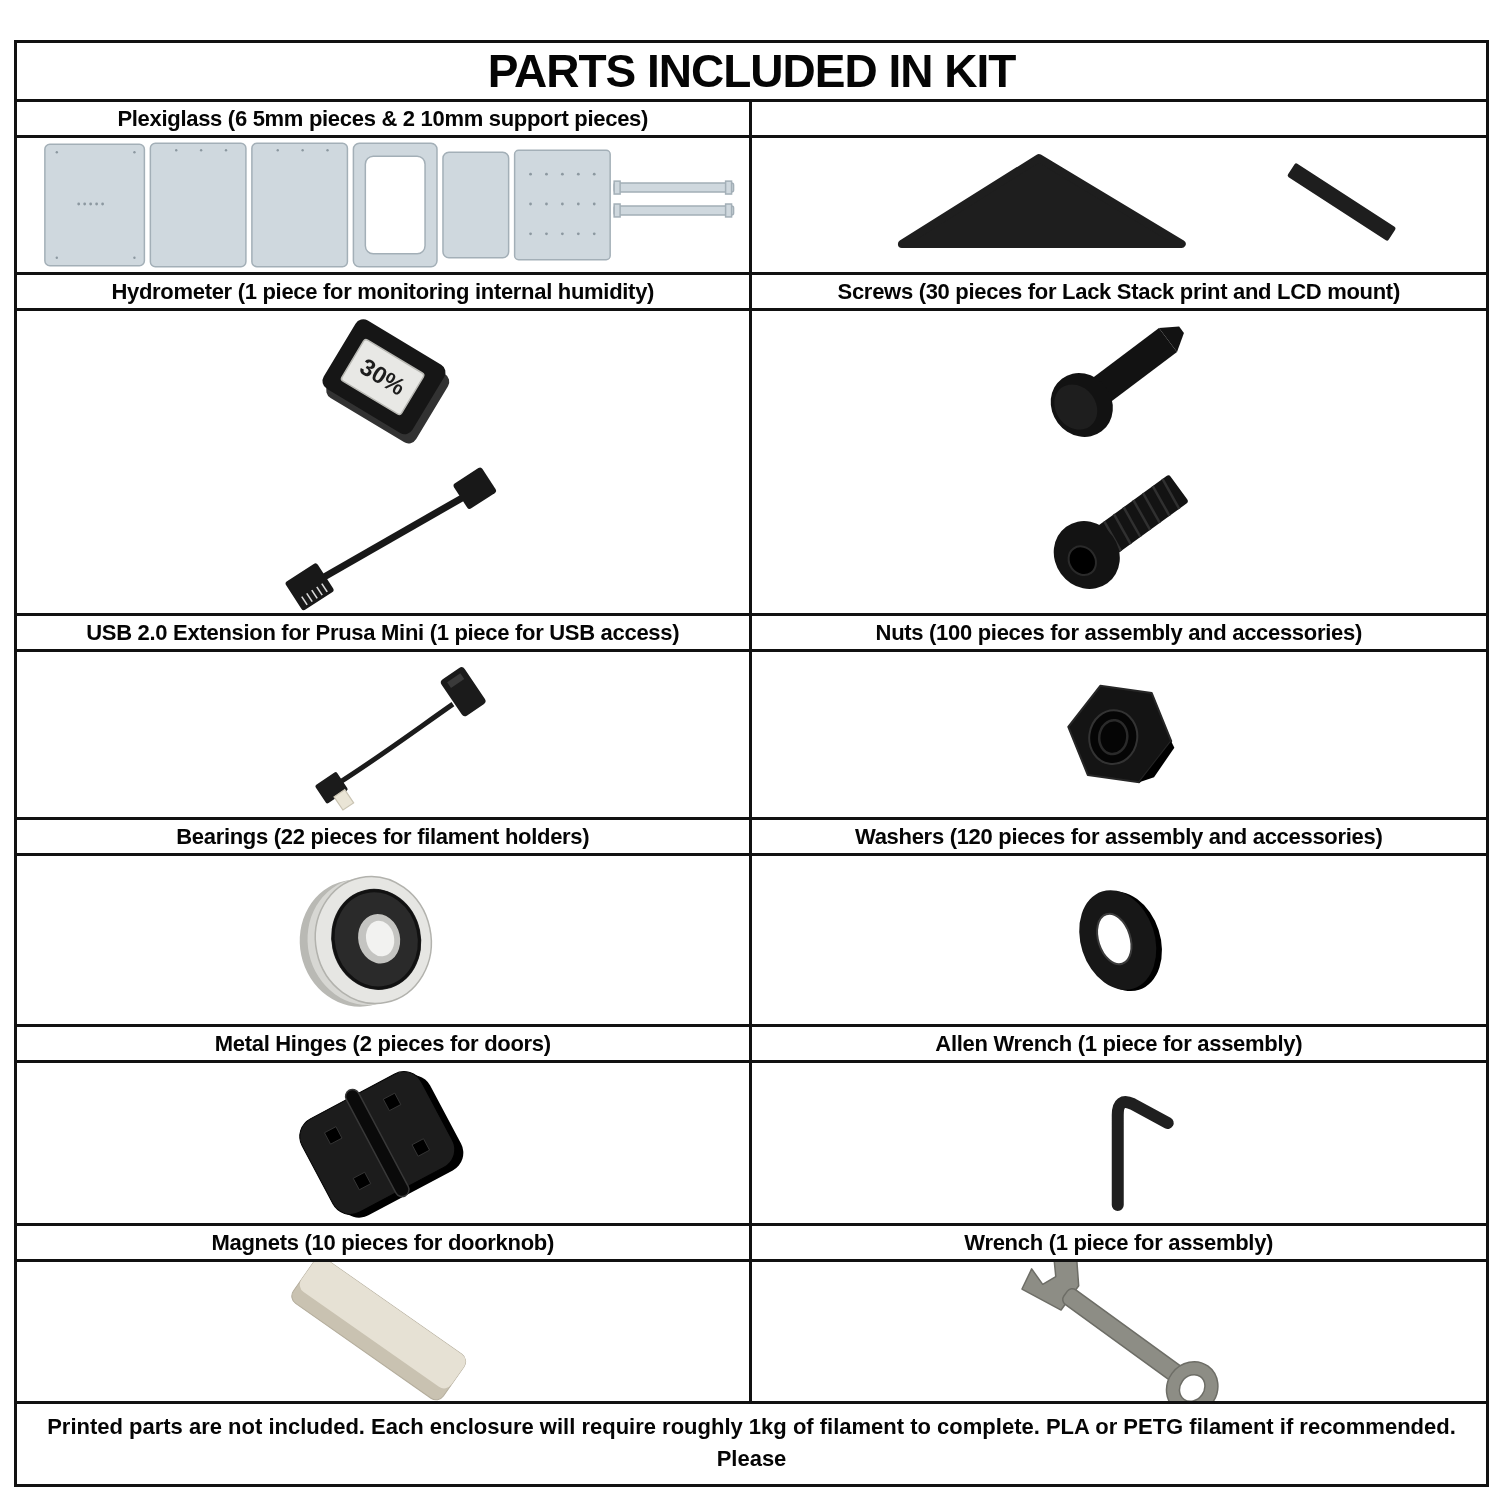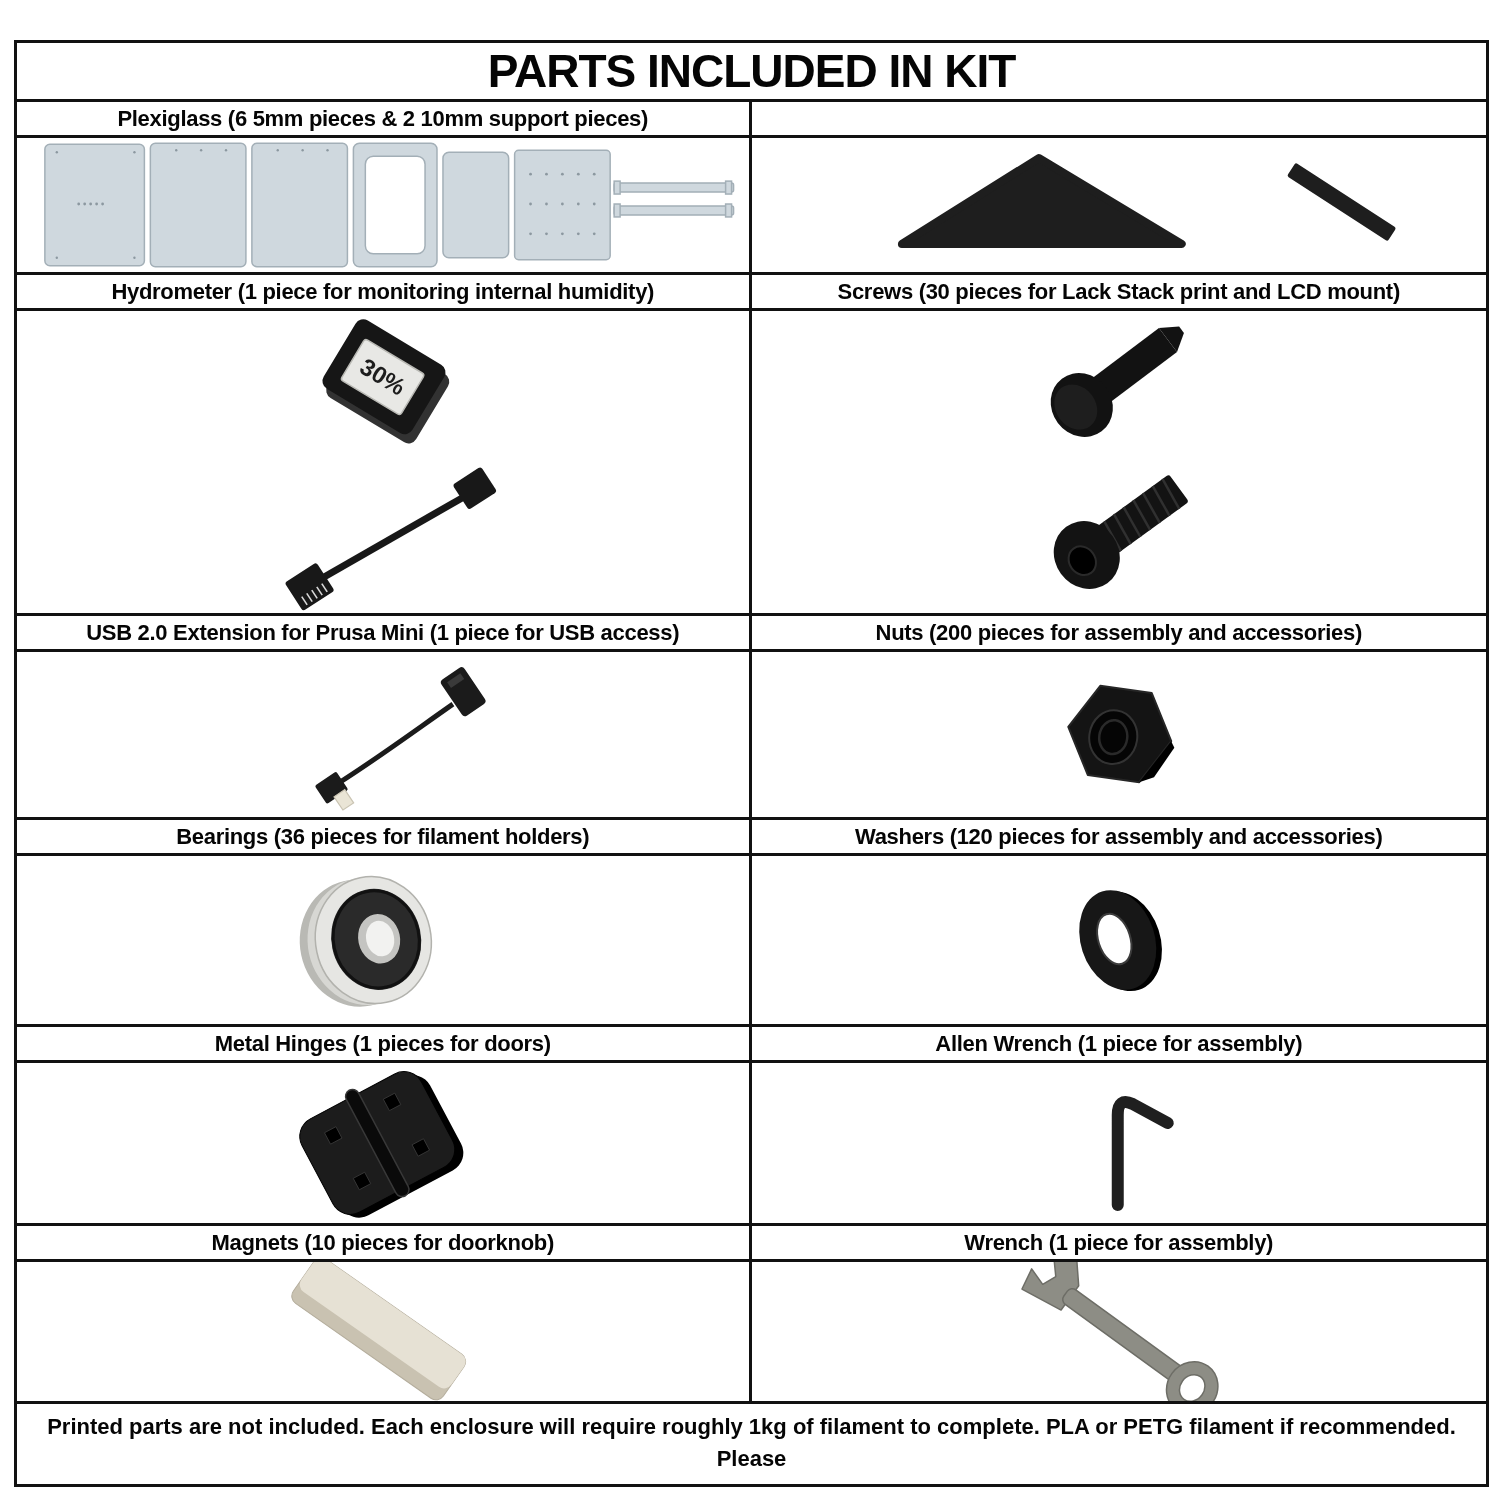--- a/index.html
+++ b/index.html
@@ -156,21 +156,21 @@
             </g>
             <ellipse cx="0" cy="0" rx="32" ry="35" fill="#131313"></ellipse>
             <ellipse cx="-7" cy="2" rx="13" ry="15" fill="#000000" stroke="#2a2a2a" stroke-width="2"></ellipse>
           </g>
         </svg>
       </div>
     </div>
 
     <div class="label-row">
       <div class="cell label">USB 2.0 Extension for Prusa Mini (1 piece for USB access)</div>
-      <div class="cell label">Nuts (200 pieces for assembly and accessories)</div>
+      <div class="cell label">Nuts (100 pieces for assembly and accessories)</div>
     </div>
 
     <div class="figure-row" style="height:165px">
       <div class="cell fig">
         <svg viewBox="0 0 735 165">
           <path d="M 322 132 C 360 108 398 80 438 52" stroke="#1b1b1b" stroke-width="5" fill="none"></path>
           <g transform="translate(450,42) rotate(-34)">
             <rect x="-14" y="-25" width="28" height="44" rx="4" fill="#1b1b1b"></rect>
             <rect x="-8" y="-20" width="16" height="7" fill="#3a3a3a"></rect>
           </g>
@@ -186,21 +186,21 @@
             <polygon points="52,0 26,45 -26,45 -52,0 -26,-45 26,-45" fill="#141414" stroke="#262626" stroke-width="2" stroke-linejoin="round"></polygon>
             <polygon points="52,0 26,45 40,38 56,6" fill="#000000"></polygon>
             <ellipse cx="-6" cy="4" rx="24" ry="27" fill="#050505" stroke="#333333" stroke-width="2"></ellipse>
             <ellipse cx="-6" cy="4" rx="14" ry="17" fill="none" stroke="#2a2a2a" stroke-width="2.5"></ellipse>
           </g>
         </svg>
       </div>
     </div>
 
     <div class="label-row">
-      <div class="cell label">Bearings (36 pieces for filament holders)</div>
+      <div class="cell label">Bearings (22 pieces for filament holders)</div>
       <div class="cell label">Washers (120 pieces for assembly and accessories)</div>
     </div>
 
     <div class="figure-row" style="height:168px">
       <div class="cell fig">
         <svg viewBox="0 0 735 168">
           <g transform="translate(358,84) rotate(-12)">
             <ellipse cx="-16" cy="0" rx="58" ry="64" fill="#b9b9b4"></ellipse>
             <ellipse cx="-8" cy="0" rx="58" ry="64" fill="#d7d7d3"></ellipse>
             <ellipse cx="0" cy="0" rx="58" ry="64" fill="#e6e6e3" stroke="#b2b2ad" stroke-width="1.5"></ellipse>
@@ -216,21 +216,21 @@
           <g transform="translate(366,84) rotate(-18)">
             <ellipse cx="5" cy="3" rx="37" ry="51" fill="#000000"></ellipse>
             <ellipse cx="0" cy="0" rx="37" ry="51" fill="#171717"></ellipse>
             <ellipse cx="-3" cy="-2" rx="16" ry="26" fill="#ffffff" stroke="#3c3c3c" stroke-width="2"></ellipse>
           </g>
         </svg>
       </div>
     </div>
 
     <div class="label-row">
-      <div class="cell label">Metal Hinges (1 pieces for doors)</div>
+      <div class="cell label">Metal Hinges (2 pieces for doors)</div>
       <div class="cell label">Allen Wrench (1 piece for assembly)</div>
     </div>
 
     <div class="figure-row" style="height:160px">
       <div class="cell fig">
         <svg viewBox="0 0 735 160">
           <g transform="translate(362,80) rotate(-28)">
             <rect x="-62" y="-46" width="136" height="106" rx="20" fill="#000000"></rect>
             <rect x="-68" y="-53" width="136" height="106" rx="20" fill="#1c1c1c" stroke="#000000"></rect>
             <rect x="-7" y="-60" width="14" height="120" rx="7" fill="#0a0a0a" stroke="#383838" stroke-width="1.5"></rect>

